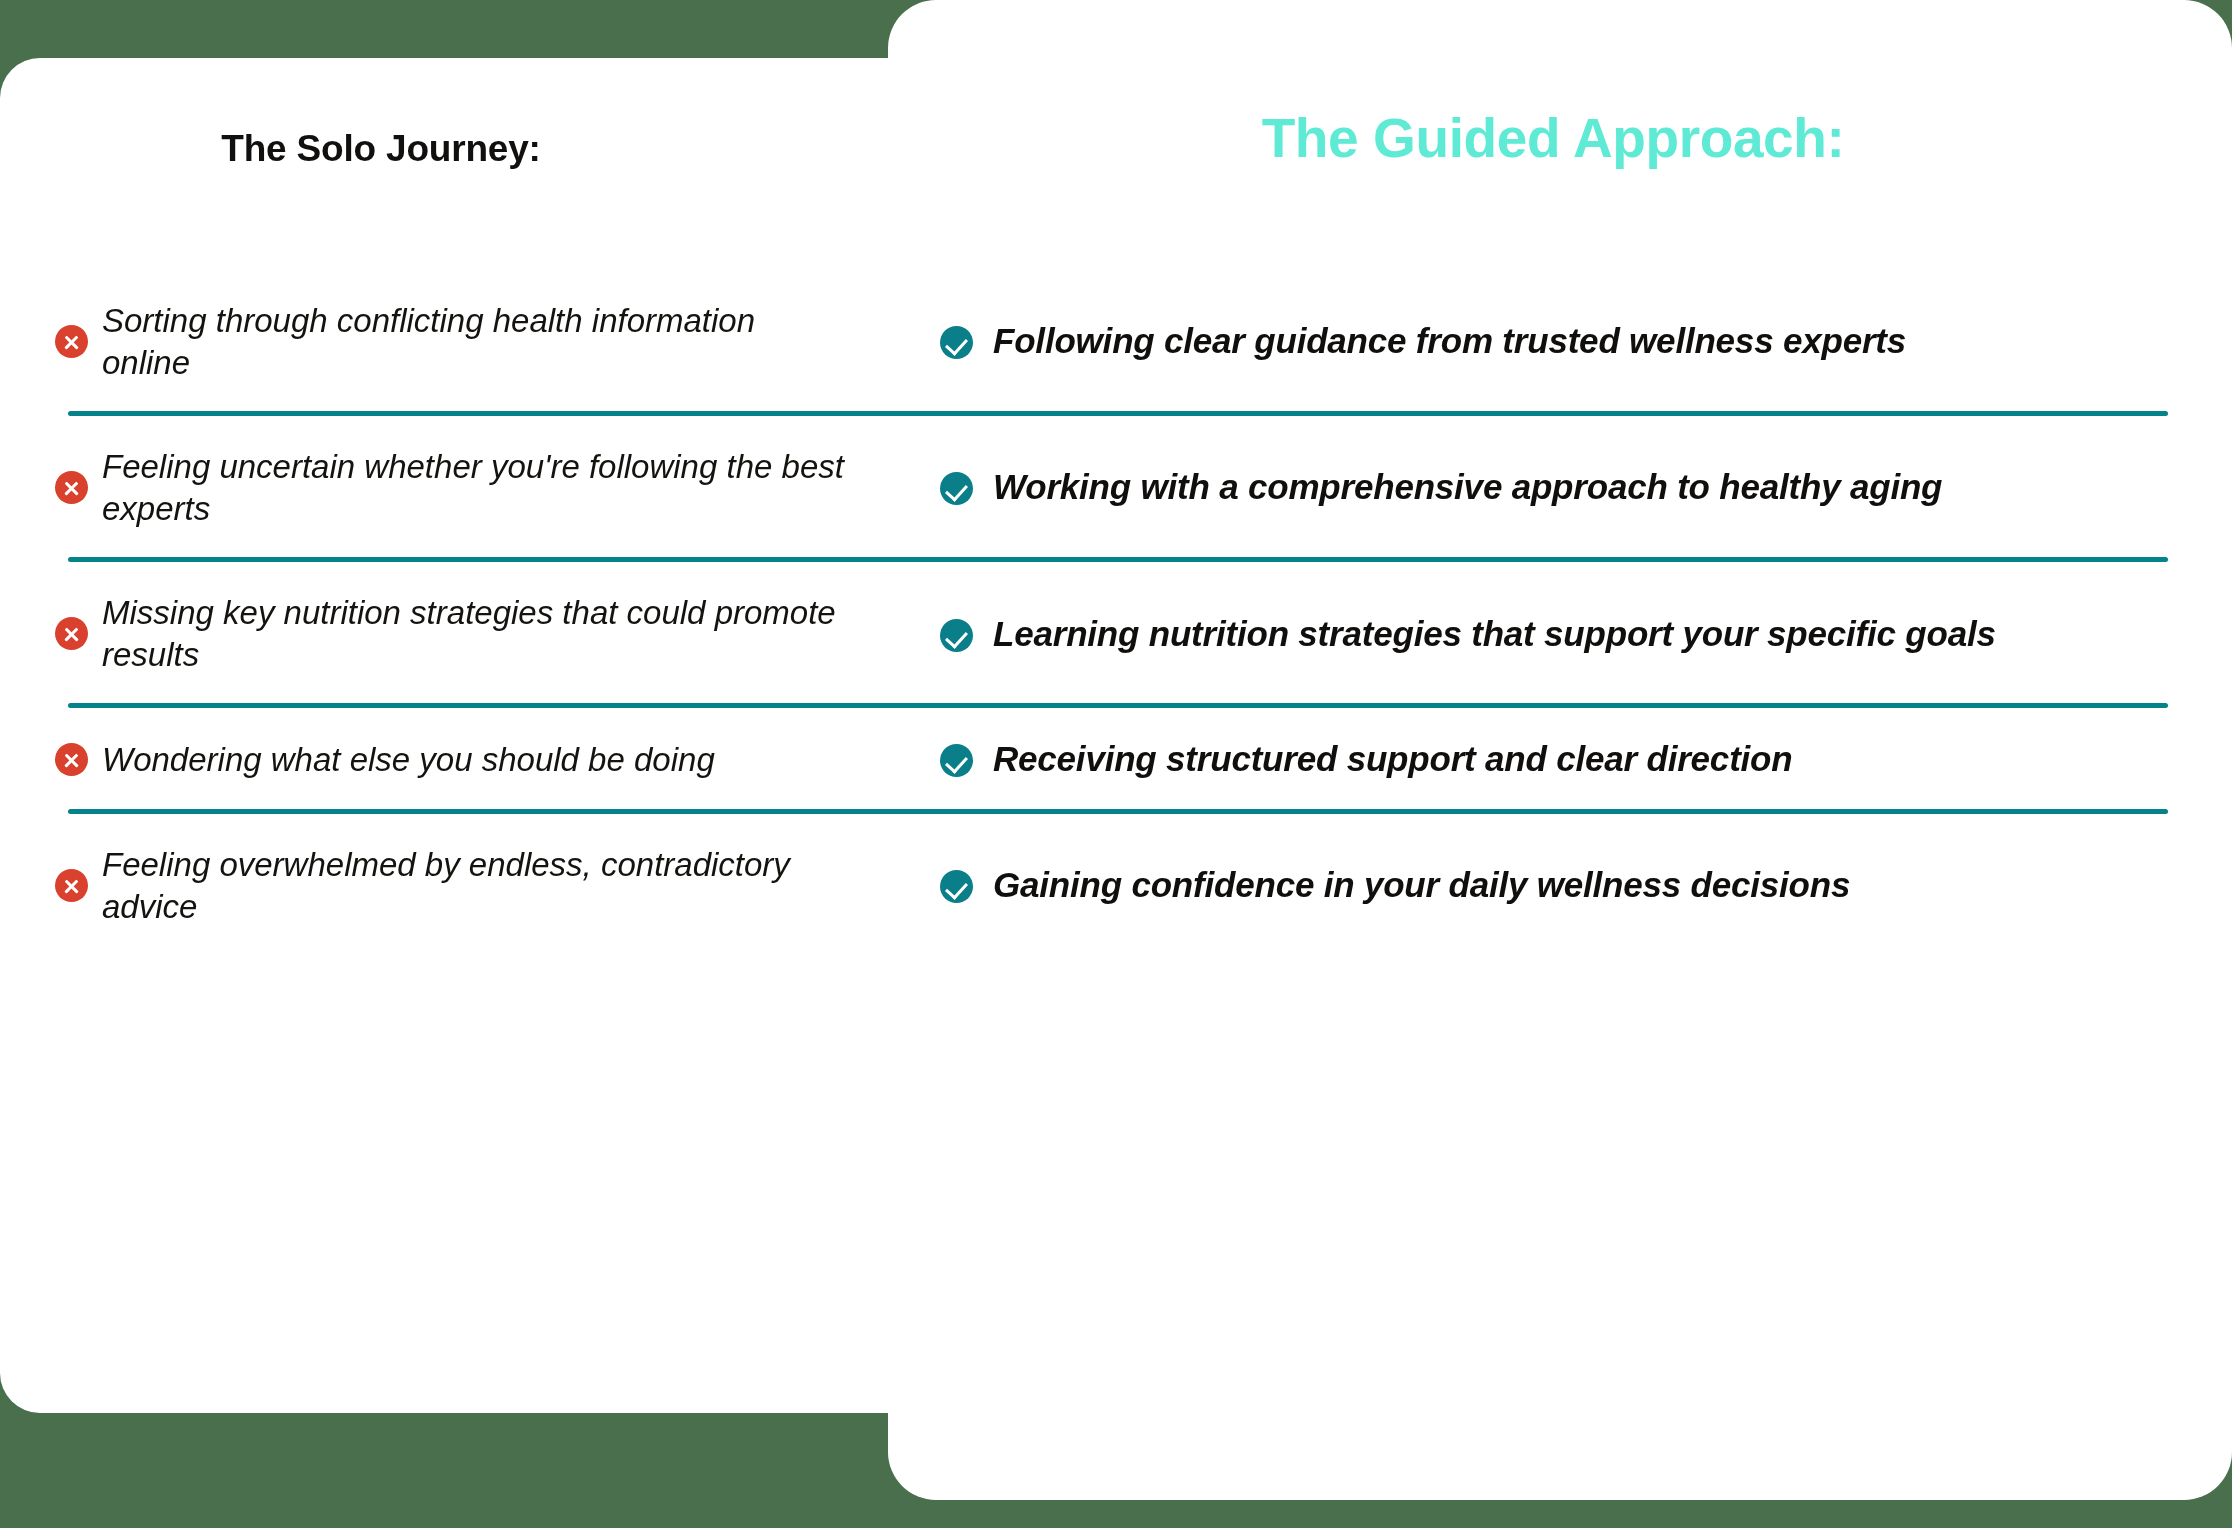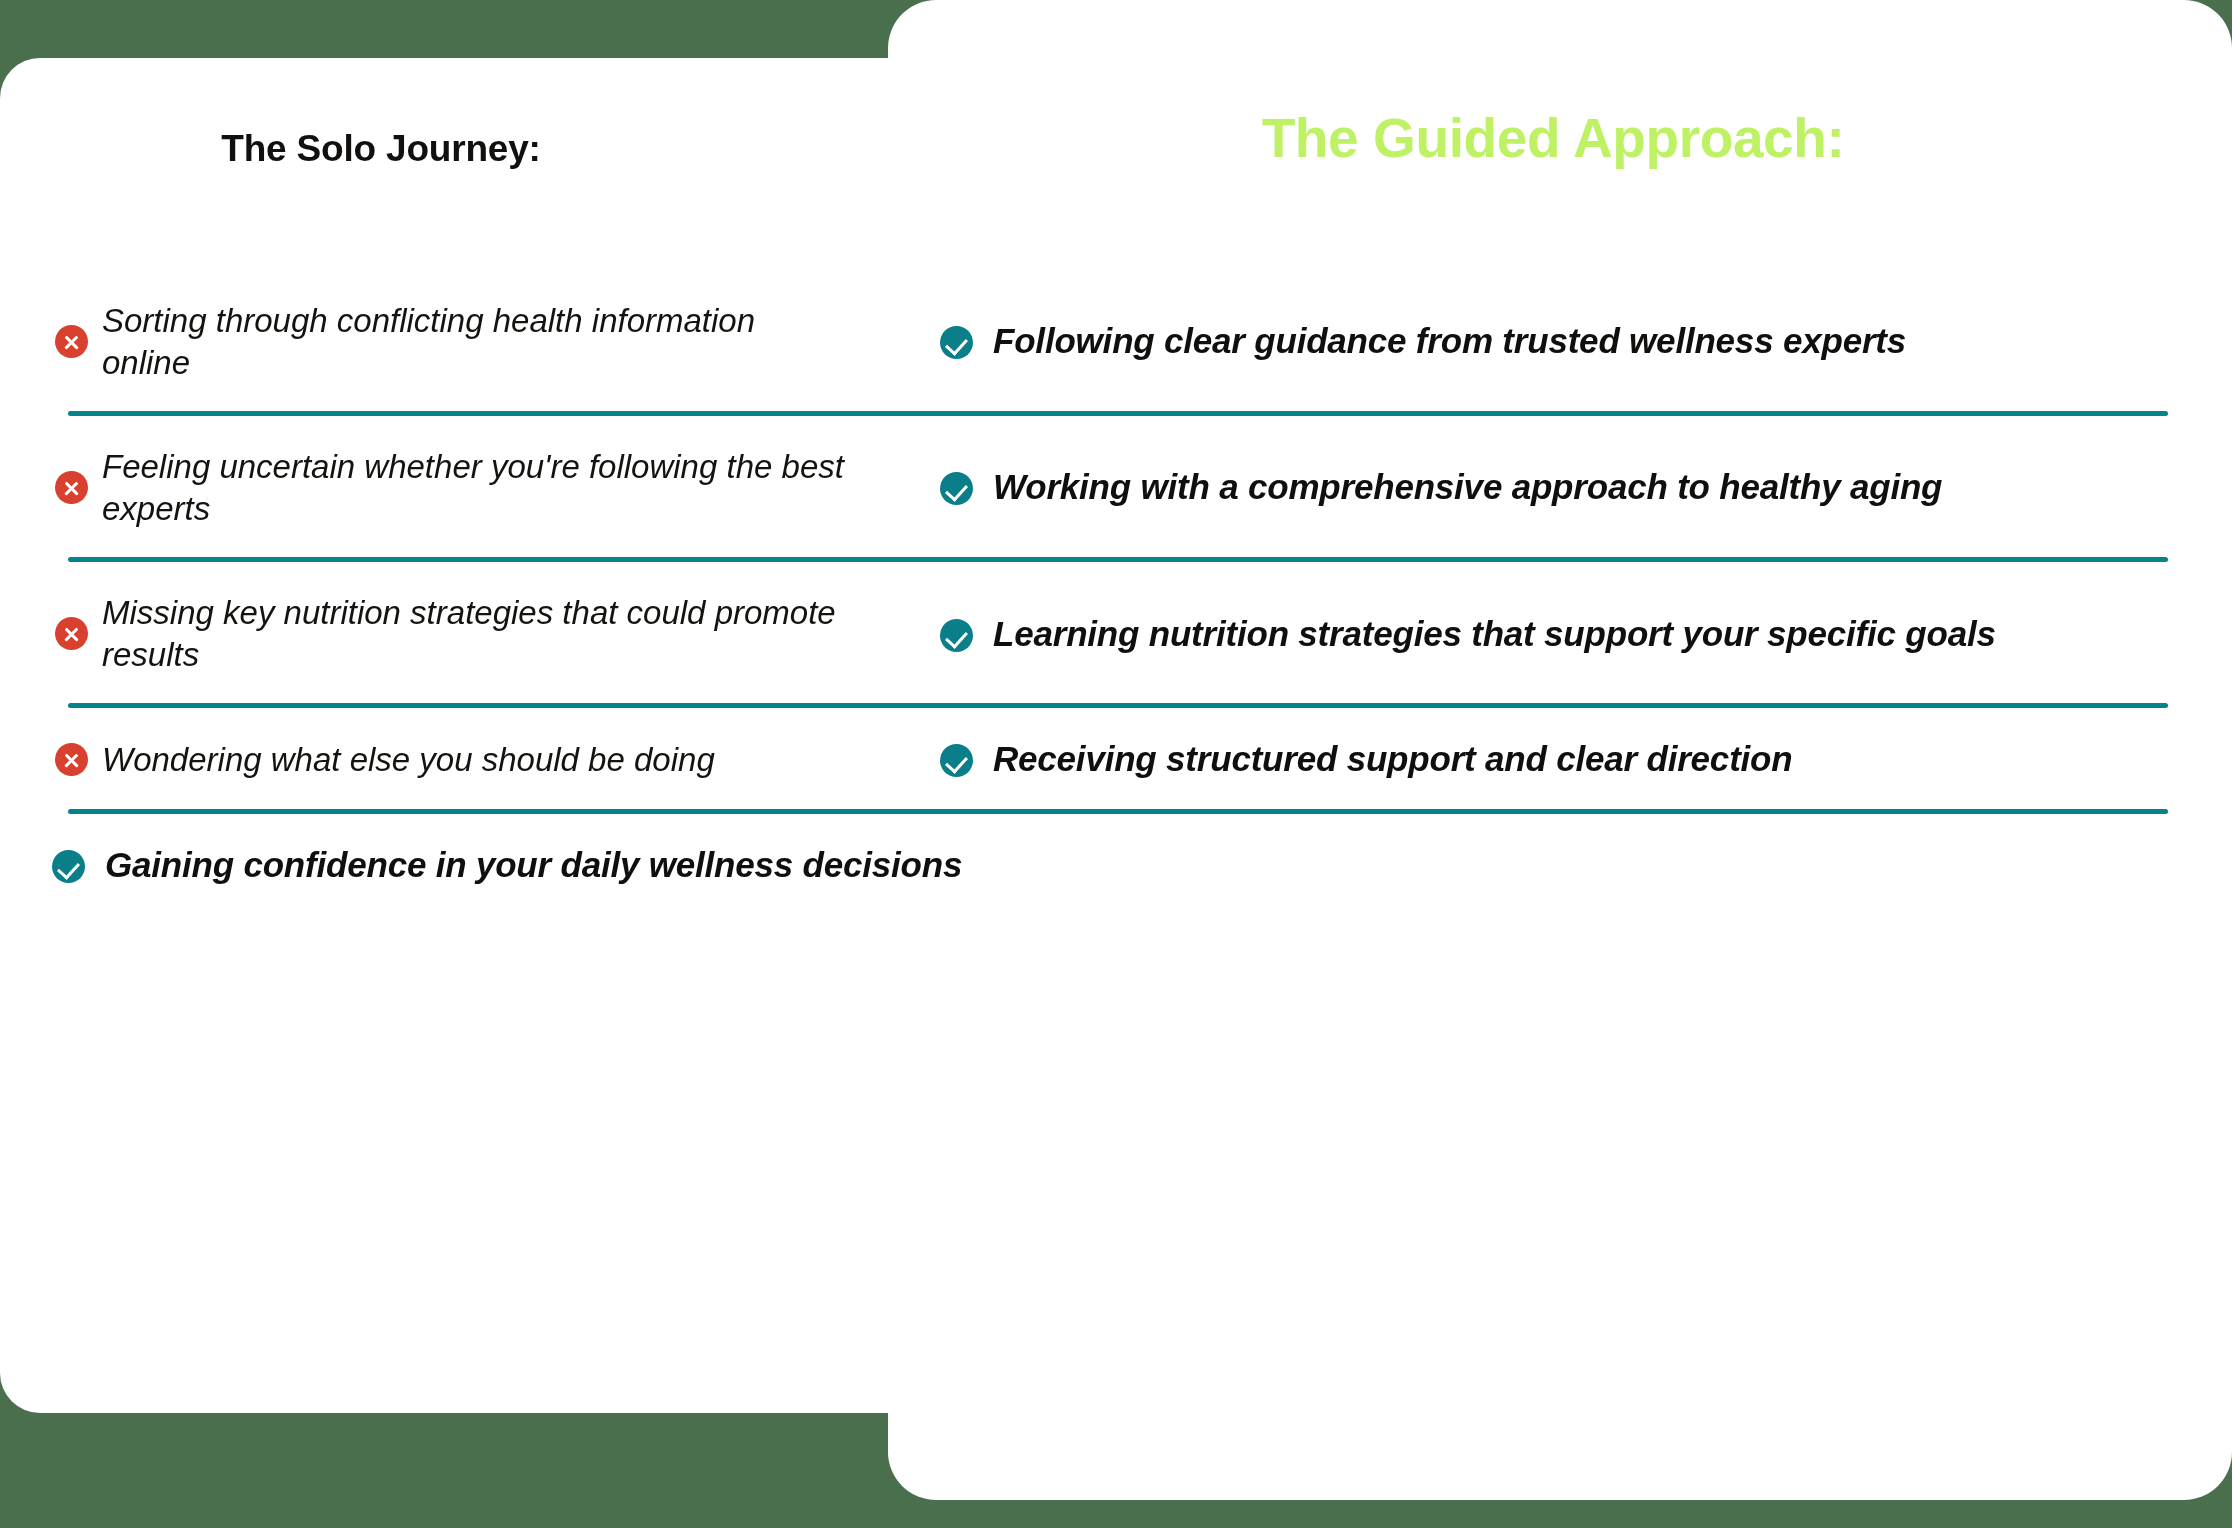--- a/index.html
+++ b/index.html
@@ -78,21 +78,21 @@
   }
 
   #guided-title {
     position: absolute;
     left: 900px;
     top: -22px;
     width: 1290px;
     text-align: center;
     font-size: 55px;
     font-weight: bold;
-    color: #bef264;
+    color: #5eead4;
     letter-spacing: -0.4px;
   }
 
   
   #rows {
     position: absolute;
     left: 0;
     top: 300px;
     width: 2232px;
     font-style: italic;
@@ -275,20 +275,24 @@
           <span class="text-right">Receiving structured support and clear direction</span>
         </div>
       </div>
     </div>
     <div class="spacer-top"></div>
     <div class="divider"></div>
     <div class="spacer-bot"></div>
 
     <div class="row">
       <div class="row-body">
+        <div class="col-left">
+          <span class="icon-x"></span>
+          <span class="text-left">Feeling overwhelmed by endless, contradictory advice</span>
+        </div>
         <div class="col-right">
           <span class="icon-check"></span>
           <span class="text-right">Gaining confidence in your daily wellness decisions</span>
         </div>
       </div>
     </div>
 
   </div>
 </div>
 

